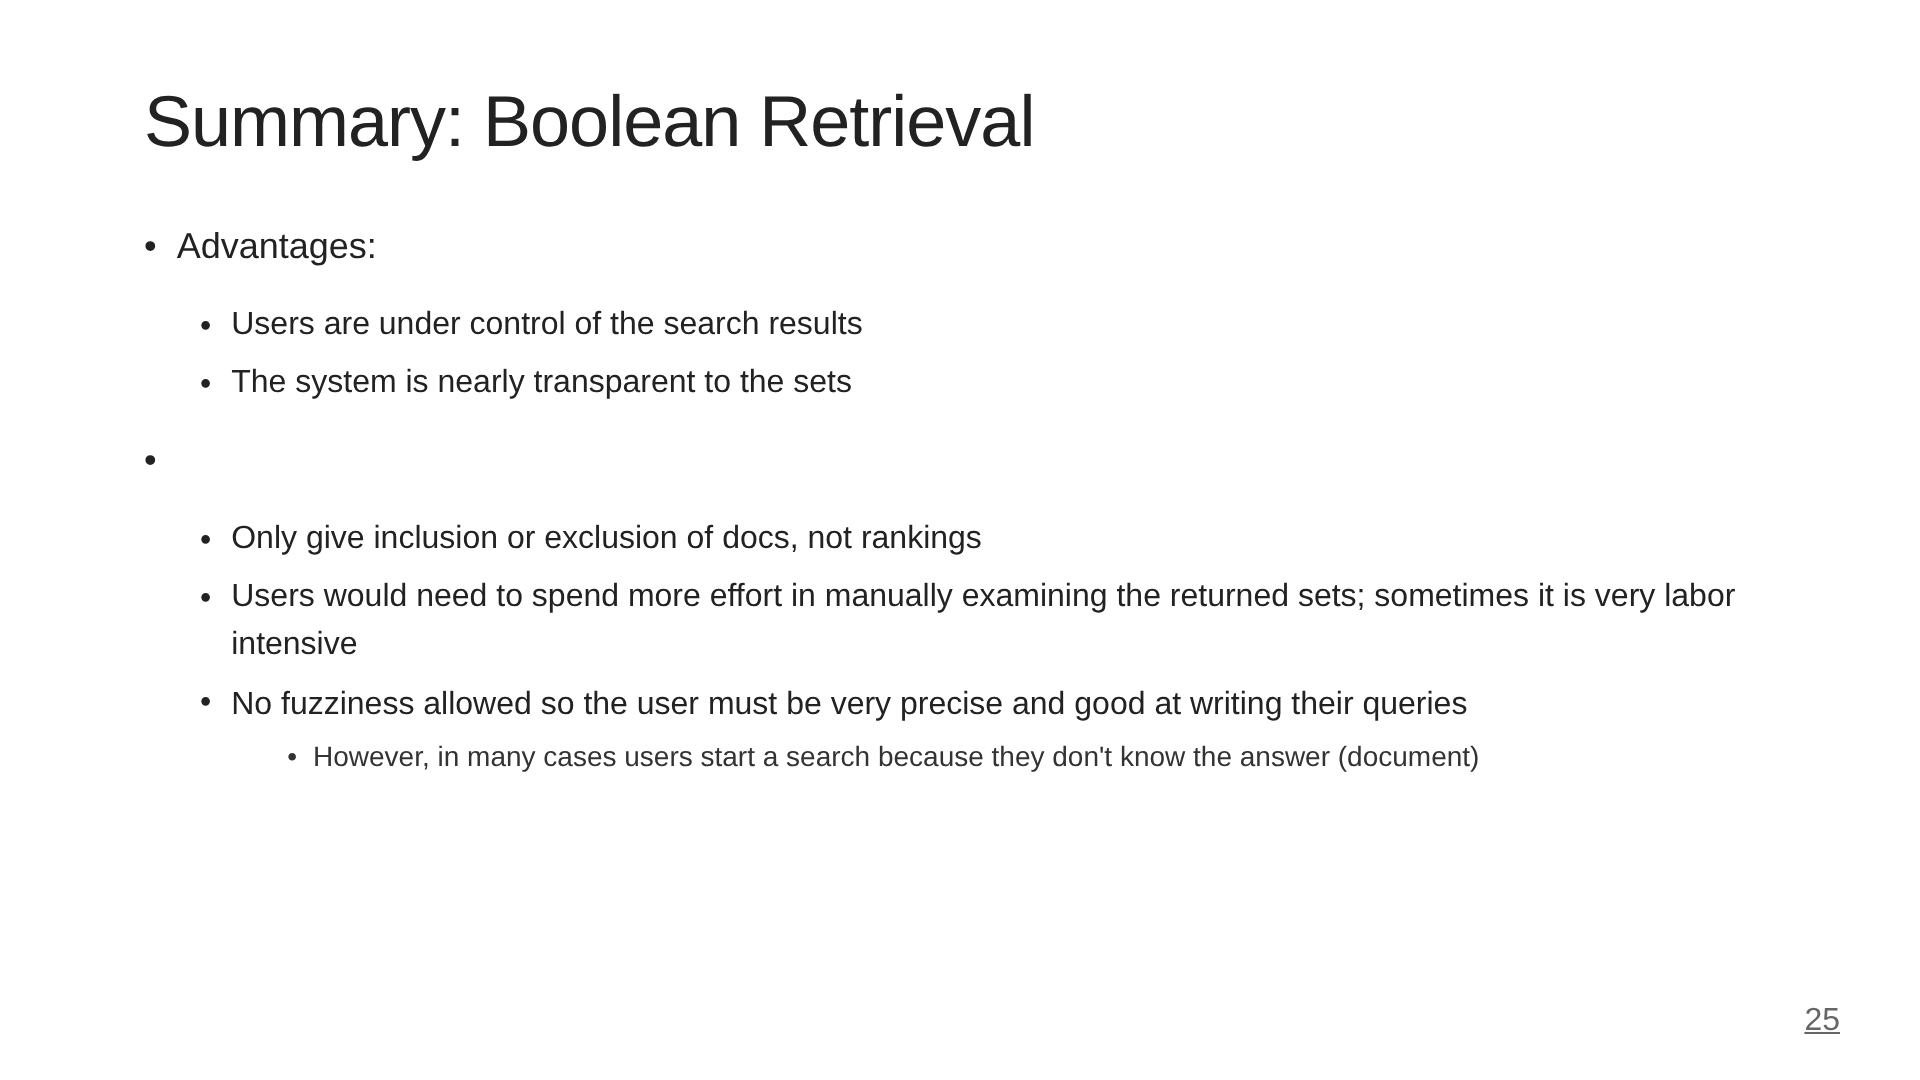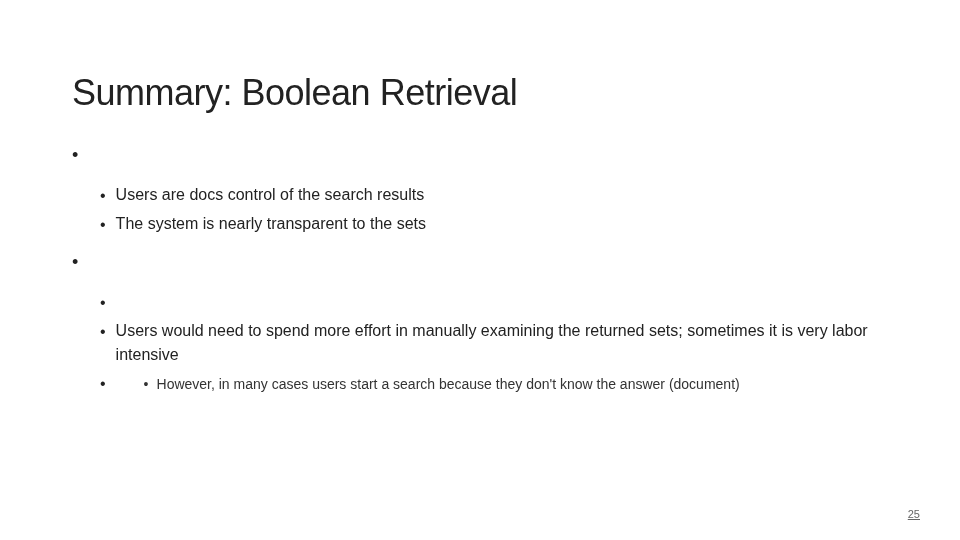--- a/index.html
+++ b/index.html
@@ -13,21 +13,21 @@
       height: 540px;
       background: #ffffff;
       font-family: 'Segoe UI', Arial, sans-serif;
       color: #222222;
       overflow: hidden;
     }
 
     .slide {
       width: 960px;
       height: 540px;
-      padding: 72px 72px 36px 72px;
+      padding: 40px 72px 36px 72px;
       position: relative;
     }
 
     .slide-title {
       font-size: 36px;
       font-weight: 300;
       color: #222222;
       margin-bottom: 28px;
       letter-spacing: -0.5px;
     }
@@ -100,64 +100,67 @@
     }
 
     .section-block {
       margin-bottom: 12px;
     }
 
     .page-number {
       position: absolute;
       bottom: 20px;
       right: 40px;
-      font-size: 11px;
+      font-size: 16px;
       color: #666;
       text-decoration: underline;
     }
   </style>
 </head>
 <body>
 
 <div class="slide">
   <h1 class="slide-title">Summary: Boolean Retrieval</h1>
 
   <div class="content">
 
     <div class="section-block">
       <div class="main-bullet">
         <span class="main-bullet-dot">•</span>
+        <span class="main-bullet-text">Advantages:</span>
       </div>
       <div class="sub-bullets">
         <div class="sub-bullet">
           <span class="sub-bullet-dot">•</span>
-          <span class="sub-bullet-text">Users are docs control of the search results</span>
+          <span class="sub-bullet-text">Users are under control of the search results</span>
         </div>
         <div class="sub-bullet">
           <span class="sub-bullet-dot">•</span>
           <span class="sub-bullet-text">The system is nearly transparent to the sets</span>
         </div>
       </div>
     </div>
 
     <div class="section-block">
       <div class="main-bullet">
         <span class="main-bullet-dot">•</span>
       </div>
       <div class="sub-bullets">
         <div class="sub-bullet">
           <span class="sub-bullet-dot">•</span>
+          <span class="sub-bullet-text">Only give inclusion or exclusion of docs, not rankings</span>
         </div>
         <div class="sub-bullet">
           <span class="sub-bullet-dot">•</span>
           <span class="sub-bullet-text">Users  would need to spend more effort in manually examining the returned sets; sometimes it is very labor intensive</span>
         </div>
         <div class="sub-bullet">
           <span class="sub-bullet-dot">•</span>
           <div>
+            <span class="sub-bullet-text">No fuzziness allowed so the user must be very precise and good at writing their queries</span>
             <div class="sub-sub-bullets">
               <div class="sub-sub-bullet">
                 <span class="sub-sub-bullet-dot">•</span>
                 <span>However, in many cases users start a search because they don't know the answer (document)</span>
               </div>
             </div>
           </div>
         </div>
       </div>
     </div>

